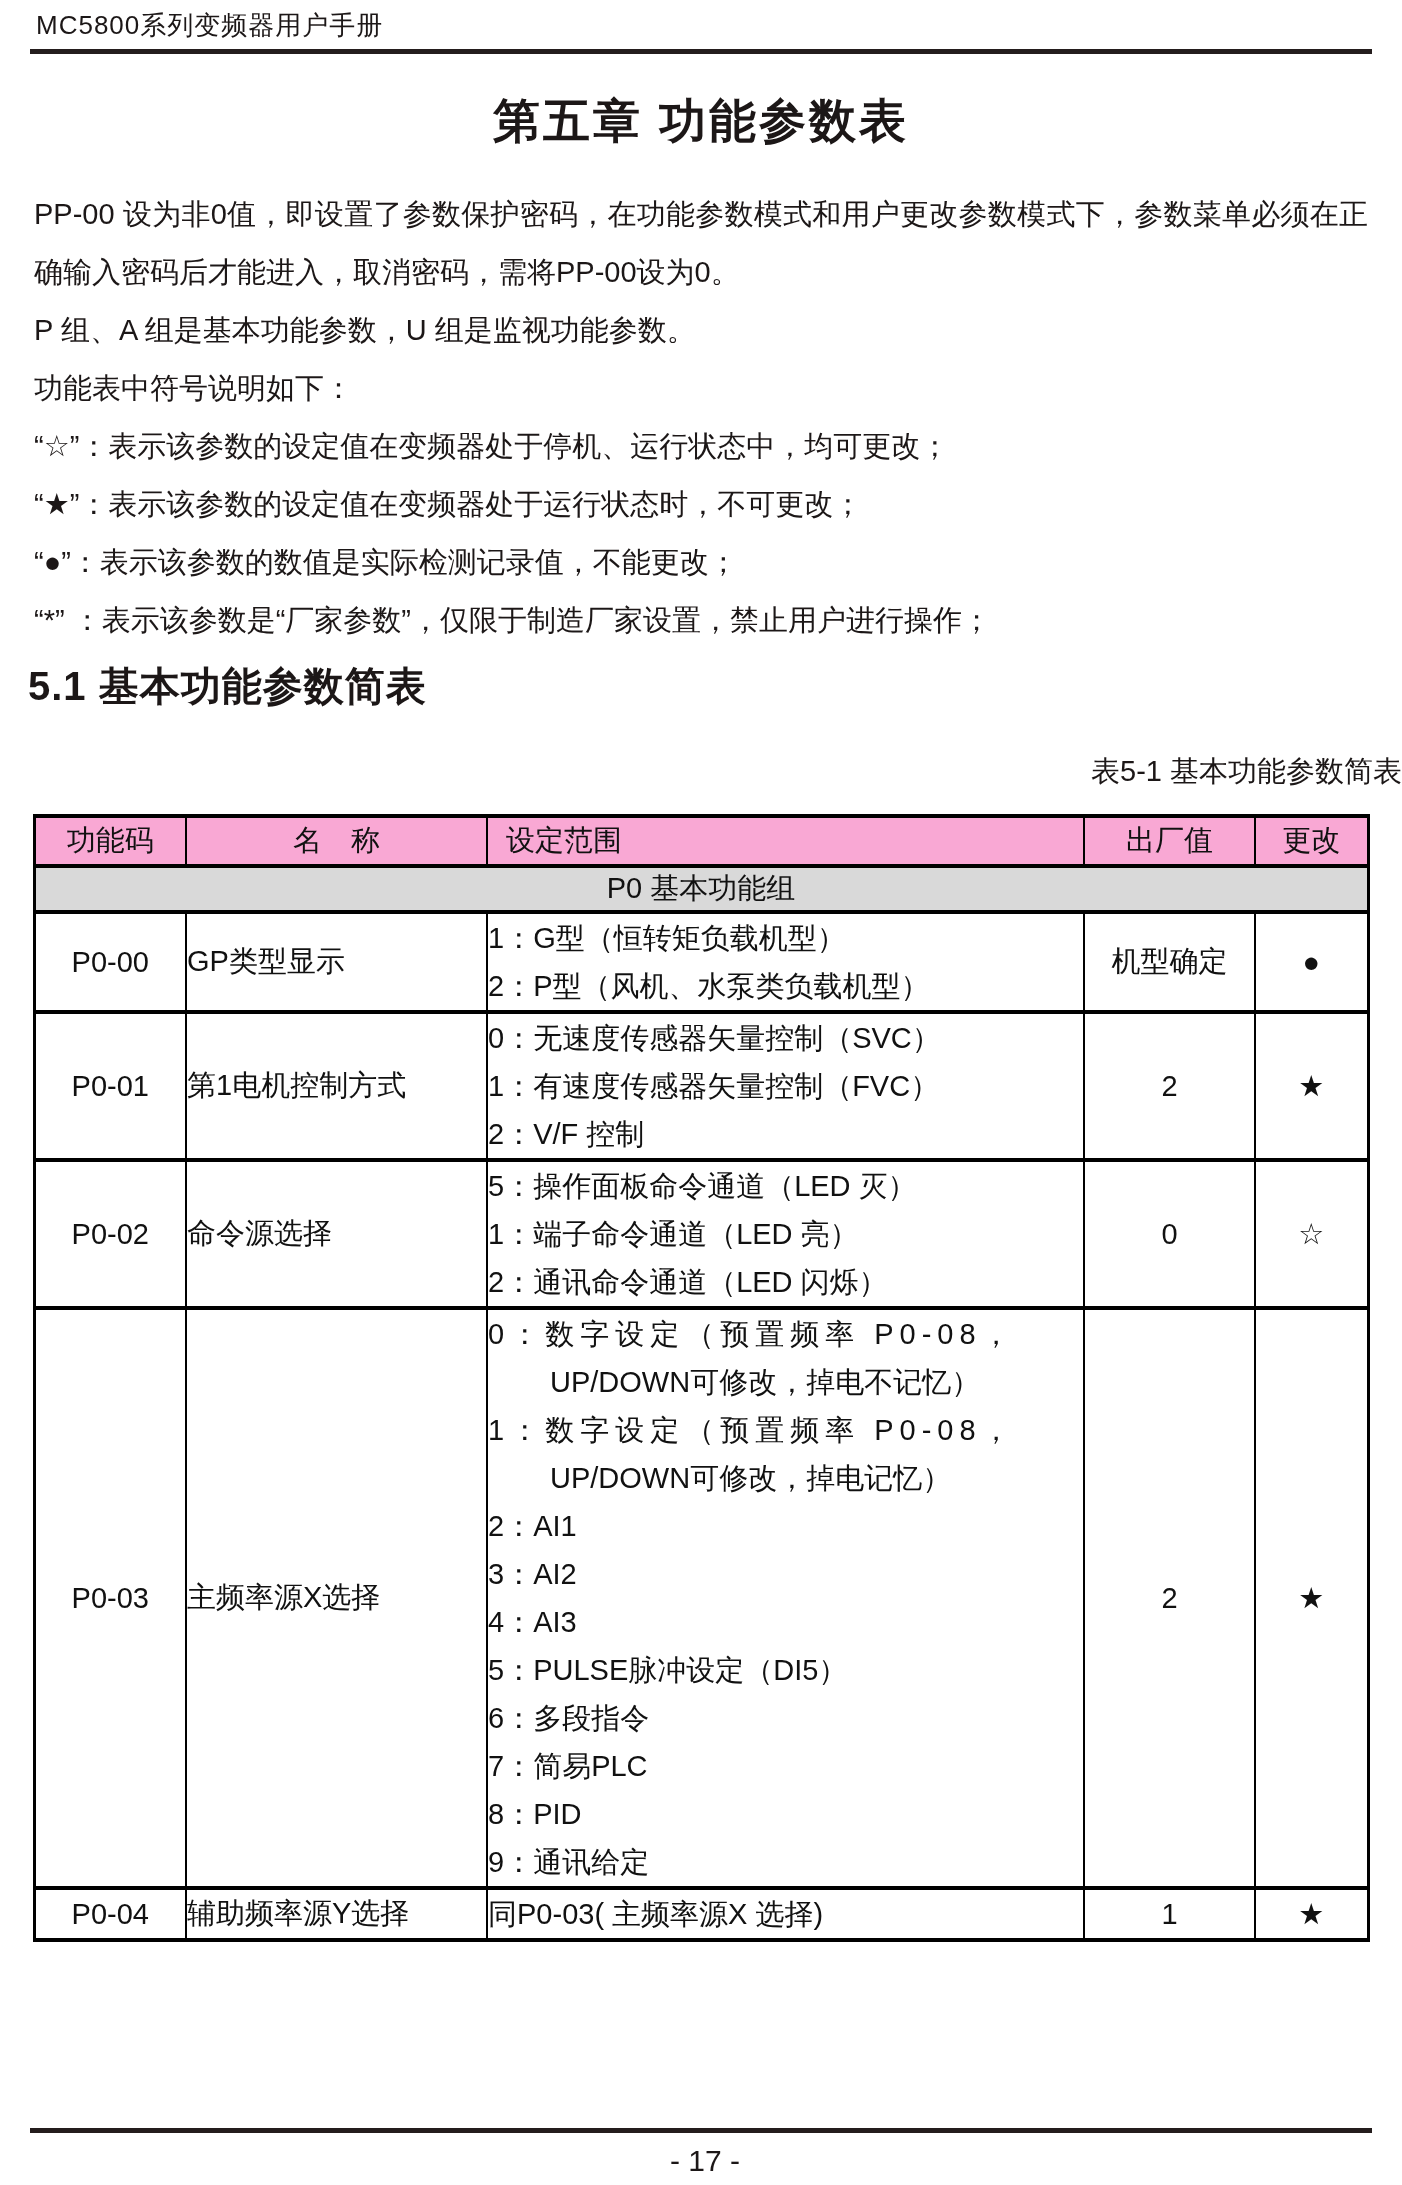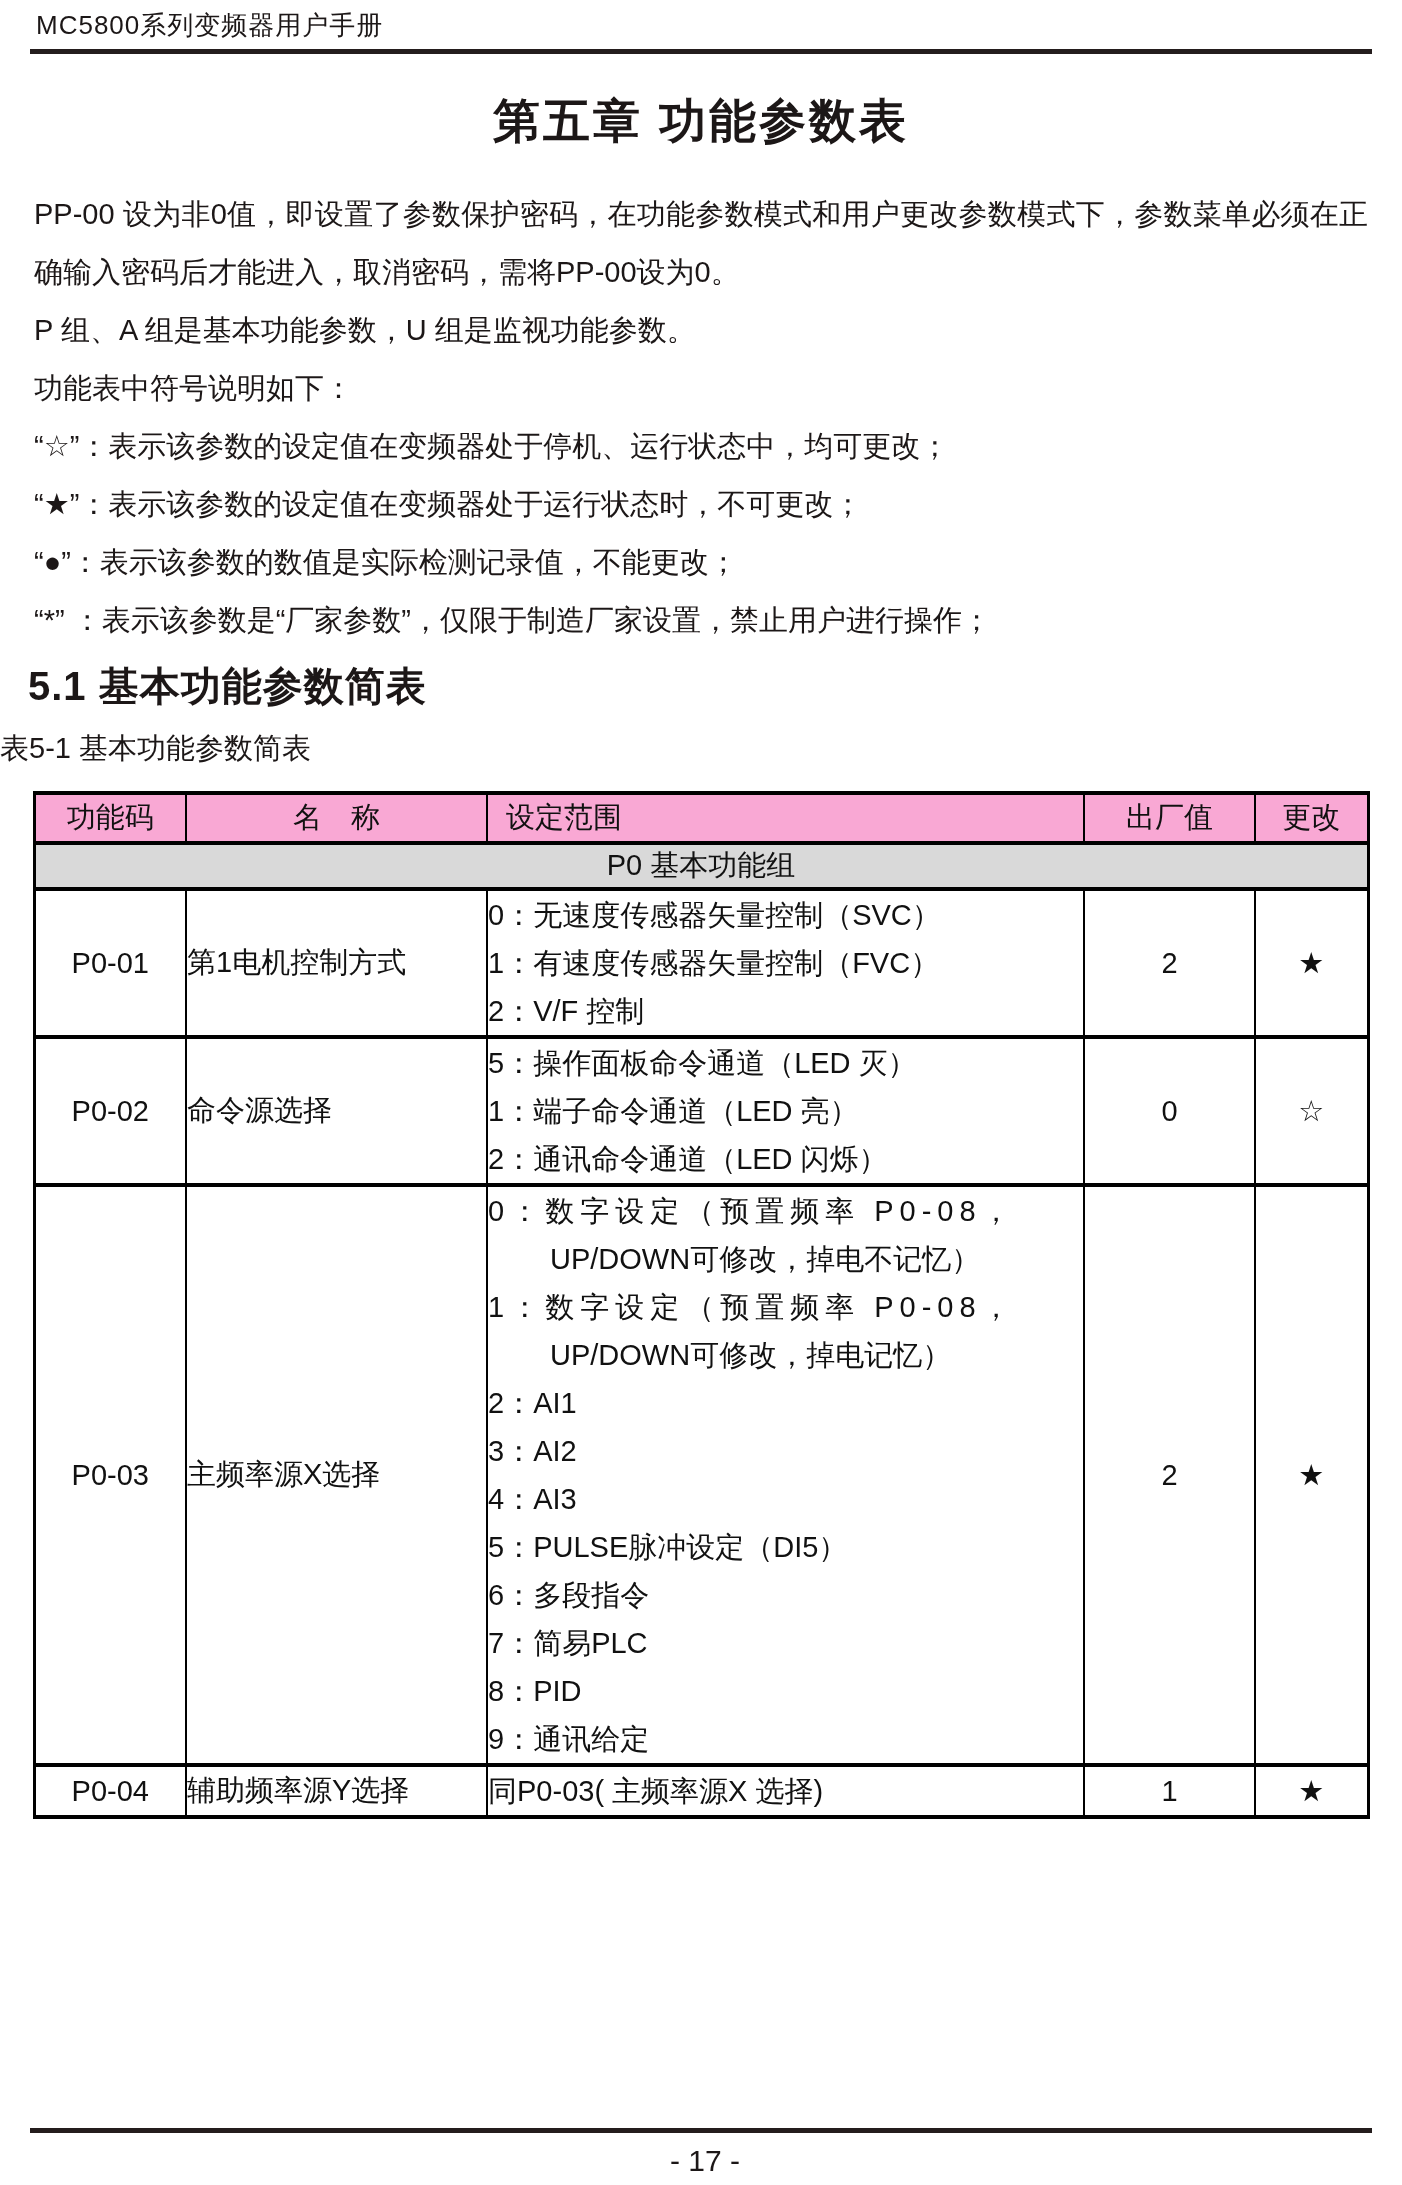--- a/index.html
+++ b/index.html
@@ -37,22 +37,22 @@
   }
   .body-text p { margin: 0; }
   .p-justify { text-align: justify; }
   .section-heading {
     margin: 10px 0 0 28px;
     font-size: 40px;
     font-weight: bold;
     letter-spacing: 1px;
   }
   .caption {
-    margin-top: 15px;
-    text-align: left;
+    margin-top: 38px;
+    text-align: right;
     font-size: 29px;
   }
   table.param-table {
     border-collapse: collapse;
     table-layout: fixed;
     width: 1334px;
     margin: 22px auto 0 auto;
     border: 3px solid #000;
   }
   .param-table th, .param-table td {
@@ -126,20 +126,30 @@
         <th>功能码</th>
         <th>名　称</th>
         <th class="h-range">设定范围</th>
         <th>出厂值</th>
         <th>更改</th>
       </tr>
       <tr class="group">
         <td colspan="5">P0 基本功能组</td>
       </tr>
 
+      <tr>
+        <td class="c-code">P0-00</td>
+        <td class="c-name">GP类型显示</td>
+        <td class="c-range">
+          <div class="rl">1：G型（恒转矩负载机型）</div>
+          <div class="rl">2：P型（风机、水泵类负载机型）</div>
+        </td>
+        <td class="c-def">机型确定</td>
+        <td class="c-chg">●</td>
+      </tr>
 
       <tr>
         <td class="c-code">P0-01</td>
         <td class="c-name">第1电机控制方式</td>
         <td class="c-range">
           <div class="rl">0：无速度传感器矢量控制（SVC）</div>
           <div class="rl">1：有速度传感器矢量控制（FVC）</div>
           <div class="rl">2：V/F 控制</div>
         </td>
         <td class="c-def">2</td>

